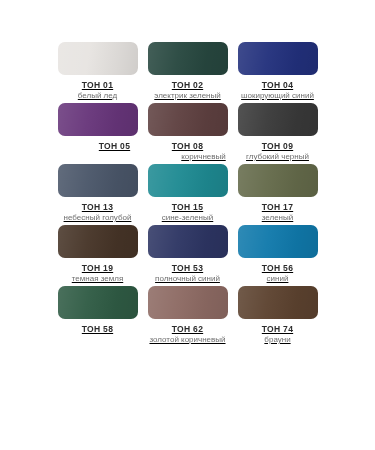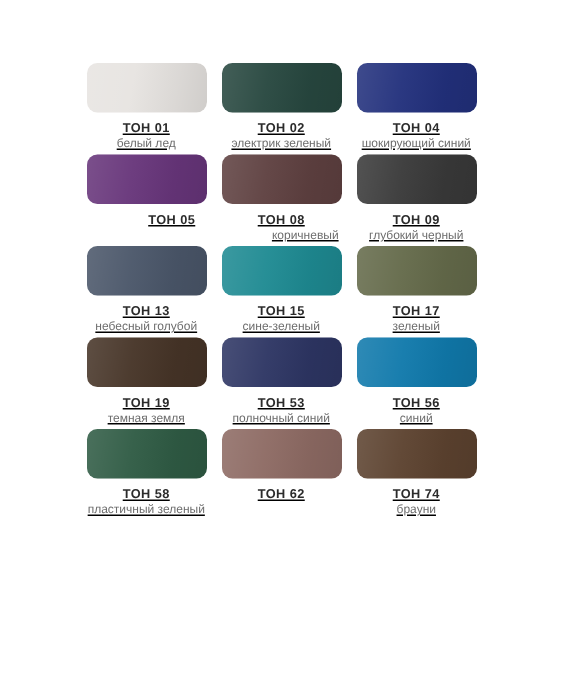--- a/index.html
+++ b/index.html
@@ -134,25 +134,25 @@
         <div class="swatch-desc" style="color: rgb(109, 109, 109);">полночный синий</div>
       </div>
       <div class="swatch-cell">
         <div class="swatch-chip" style="background: rgb(16, 121, 171);"></div>
         <div class="swatch-code" style="color: rgb(43, 43, 43);">ТОН 56</div>
         <div class="swatch-desc" style="color: rgb(109, 109, 109);">синий</div>
       </div>
       <div class="swatch-cell">
         <div class="swatch-chip" style="background: rgb(47, 91, 68);"></div>
         <div class="swatch-code" style="color: rgb(43, 43, 43);">ТОН 58</div>
-        <div class="swatch-desc" style="color: rgb(109, 109, 109);">пластичный зеленый</div>
       </div>
       <div class="swatch-cell">
         <div class="swatch-chip" style="background: rgb(141, 106, 99);"></div>
         <div class="swatch-code" style="color: rgb(43, 43, 43);">ТОН 62</div>
+        <div class="swatch-desc" style="color: rgb(109, 109, 109);">золотой коричневый</div>
       </div>
       <div class="swatch-cell">
         <div class="swatch-chip" style="background: rgb(92, 66, 47);"></div>
         <div class="swatch-code" style="color: rgb(43, 43, 43); text-align: right;">ТОН 74</div>
         <div class="swatch-desc" style="color: rgb(109, 109, 109);">брауни</div>
       </div>
     </div>
 </div>
 
 </body></html>

